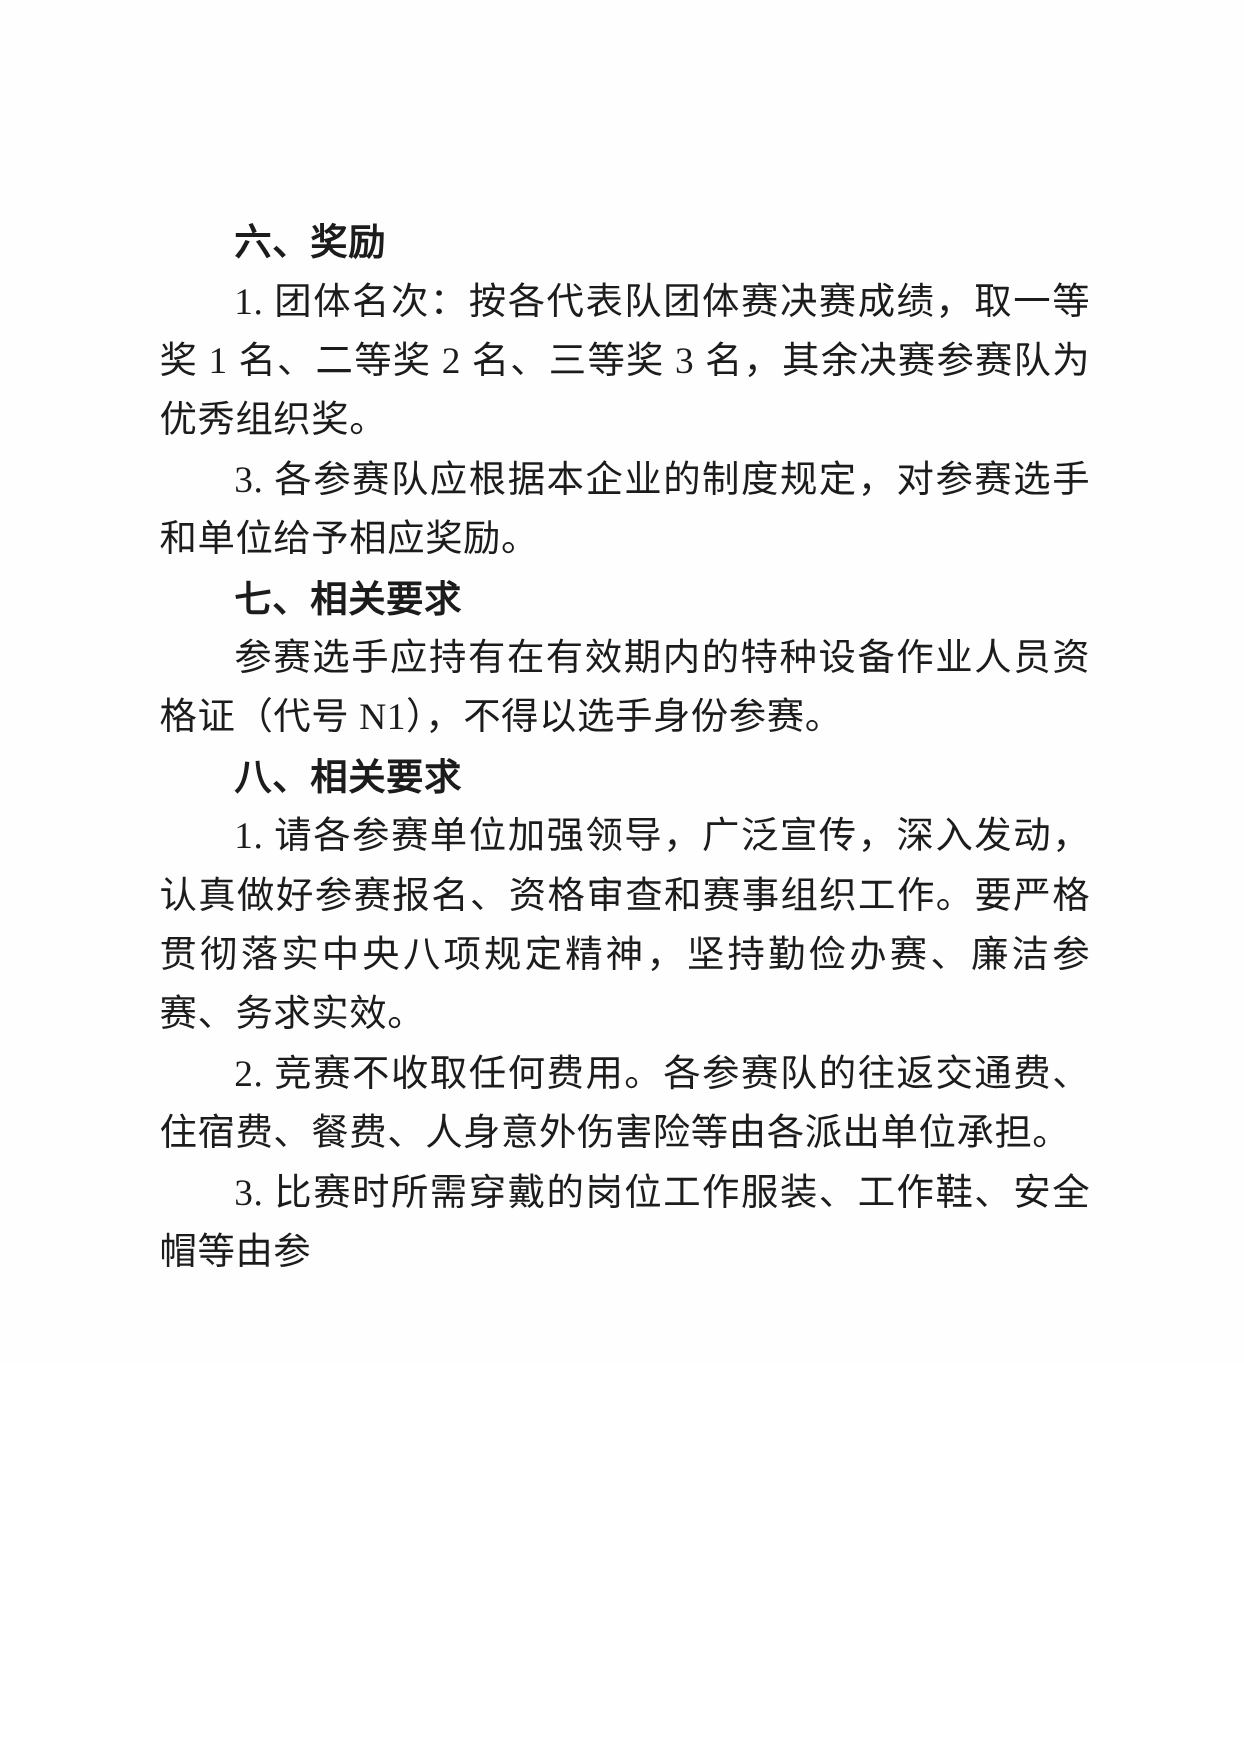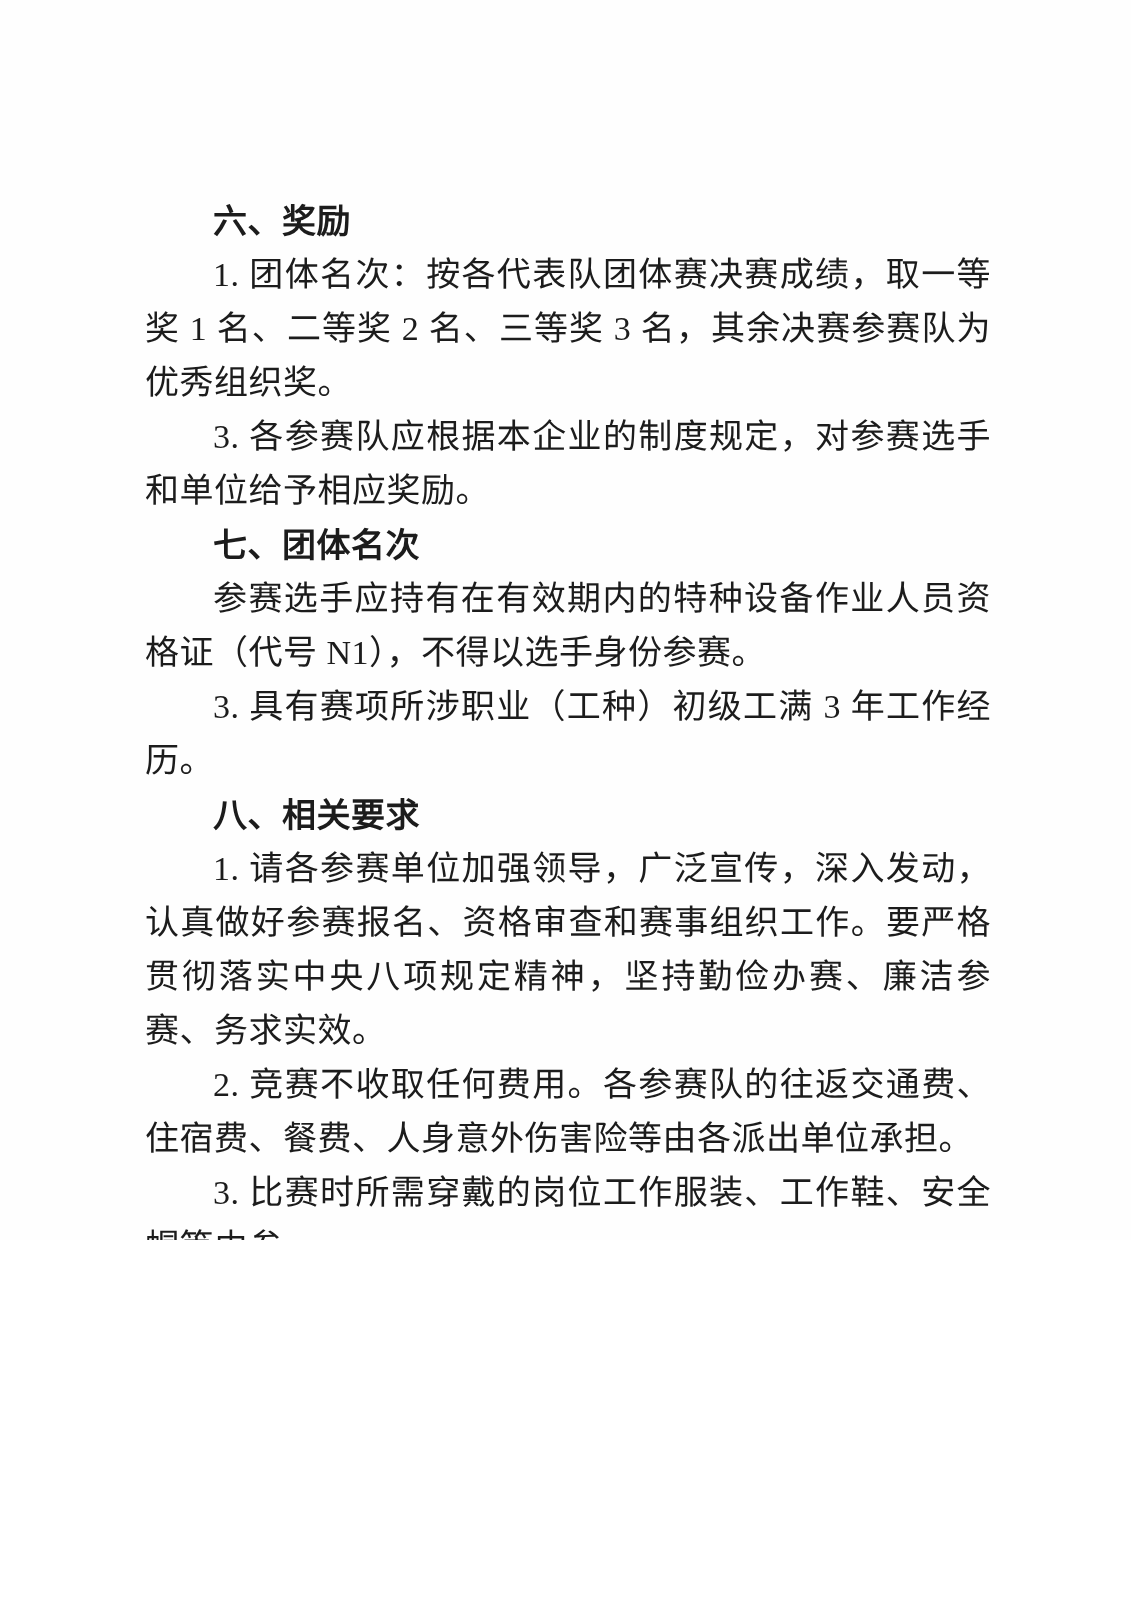--- a/index.html
+++ b/index.html
@@ -55,23 +55,22 @@
 </head>
 <body>
 
 <div class="page">
   <div class="content">
 
     <h2>六、奖励</h2>
     <p>1. 团体名次：按各代表队团体赛决赛成绩，取一等奖 1 名、二等奖 2 名、三等奖 3 名，其余决赛参赛队为优秀组织奖。</p>
     <p>3. 各参赛队应根据本企业的制度规定，对参赛选手和单位给予相应奖励。</p>
 
-    <h2>七、团体名次</h2>
+    <h2>七、相关要求</h2>
     <p>参赛选手应持有在有效期内的特种设备作业人员资格证（代号 N1），不得以选手身份参赛。</p>
-    <p>3. 具有赛项所涉职业（工种）初级工满 3 年工作经历。</p>
 
     <h2>八、相关要求</h2>
     <p>1. 请各参赛单位加强领导，广泛宣传，深入发动，认真做好参赛报名、资格审查和赛事组织工作。要严格贯彻落实中央八项规定精神，坚持勤俭办赛、廉洁参赛、务求实效。</p>
     <p>2. 竞赛不收取任何费用。各参赛队的往返交通费、住宿费、餐费、人身意外伤害险等由各派出单位承担。</p>
     <p>3. 比赛时所需穿戴的岗位工作服装、工作鞋、安全帽等由参</p>
 
   </div>
 
   <div class="page-number">4</div>
 </div>

